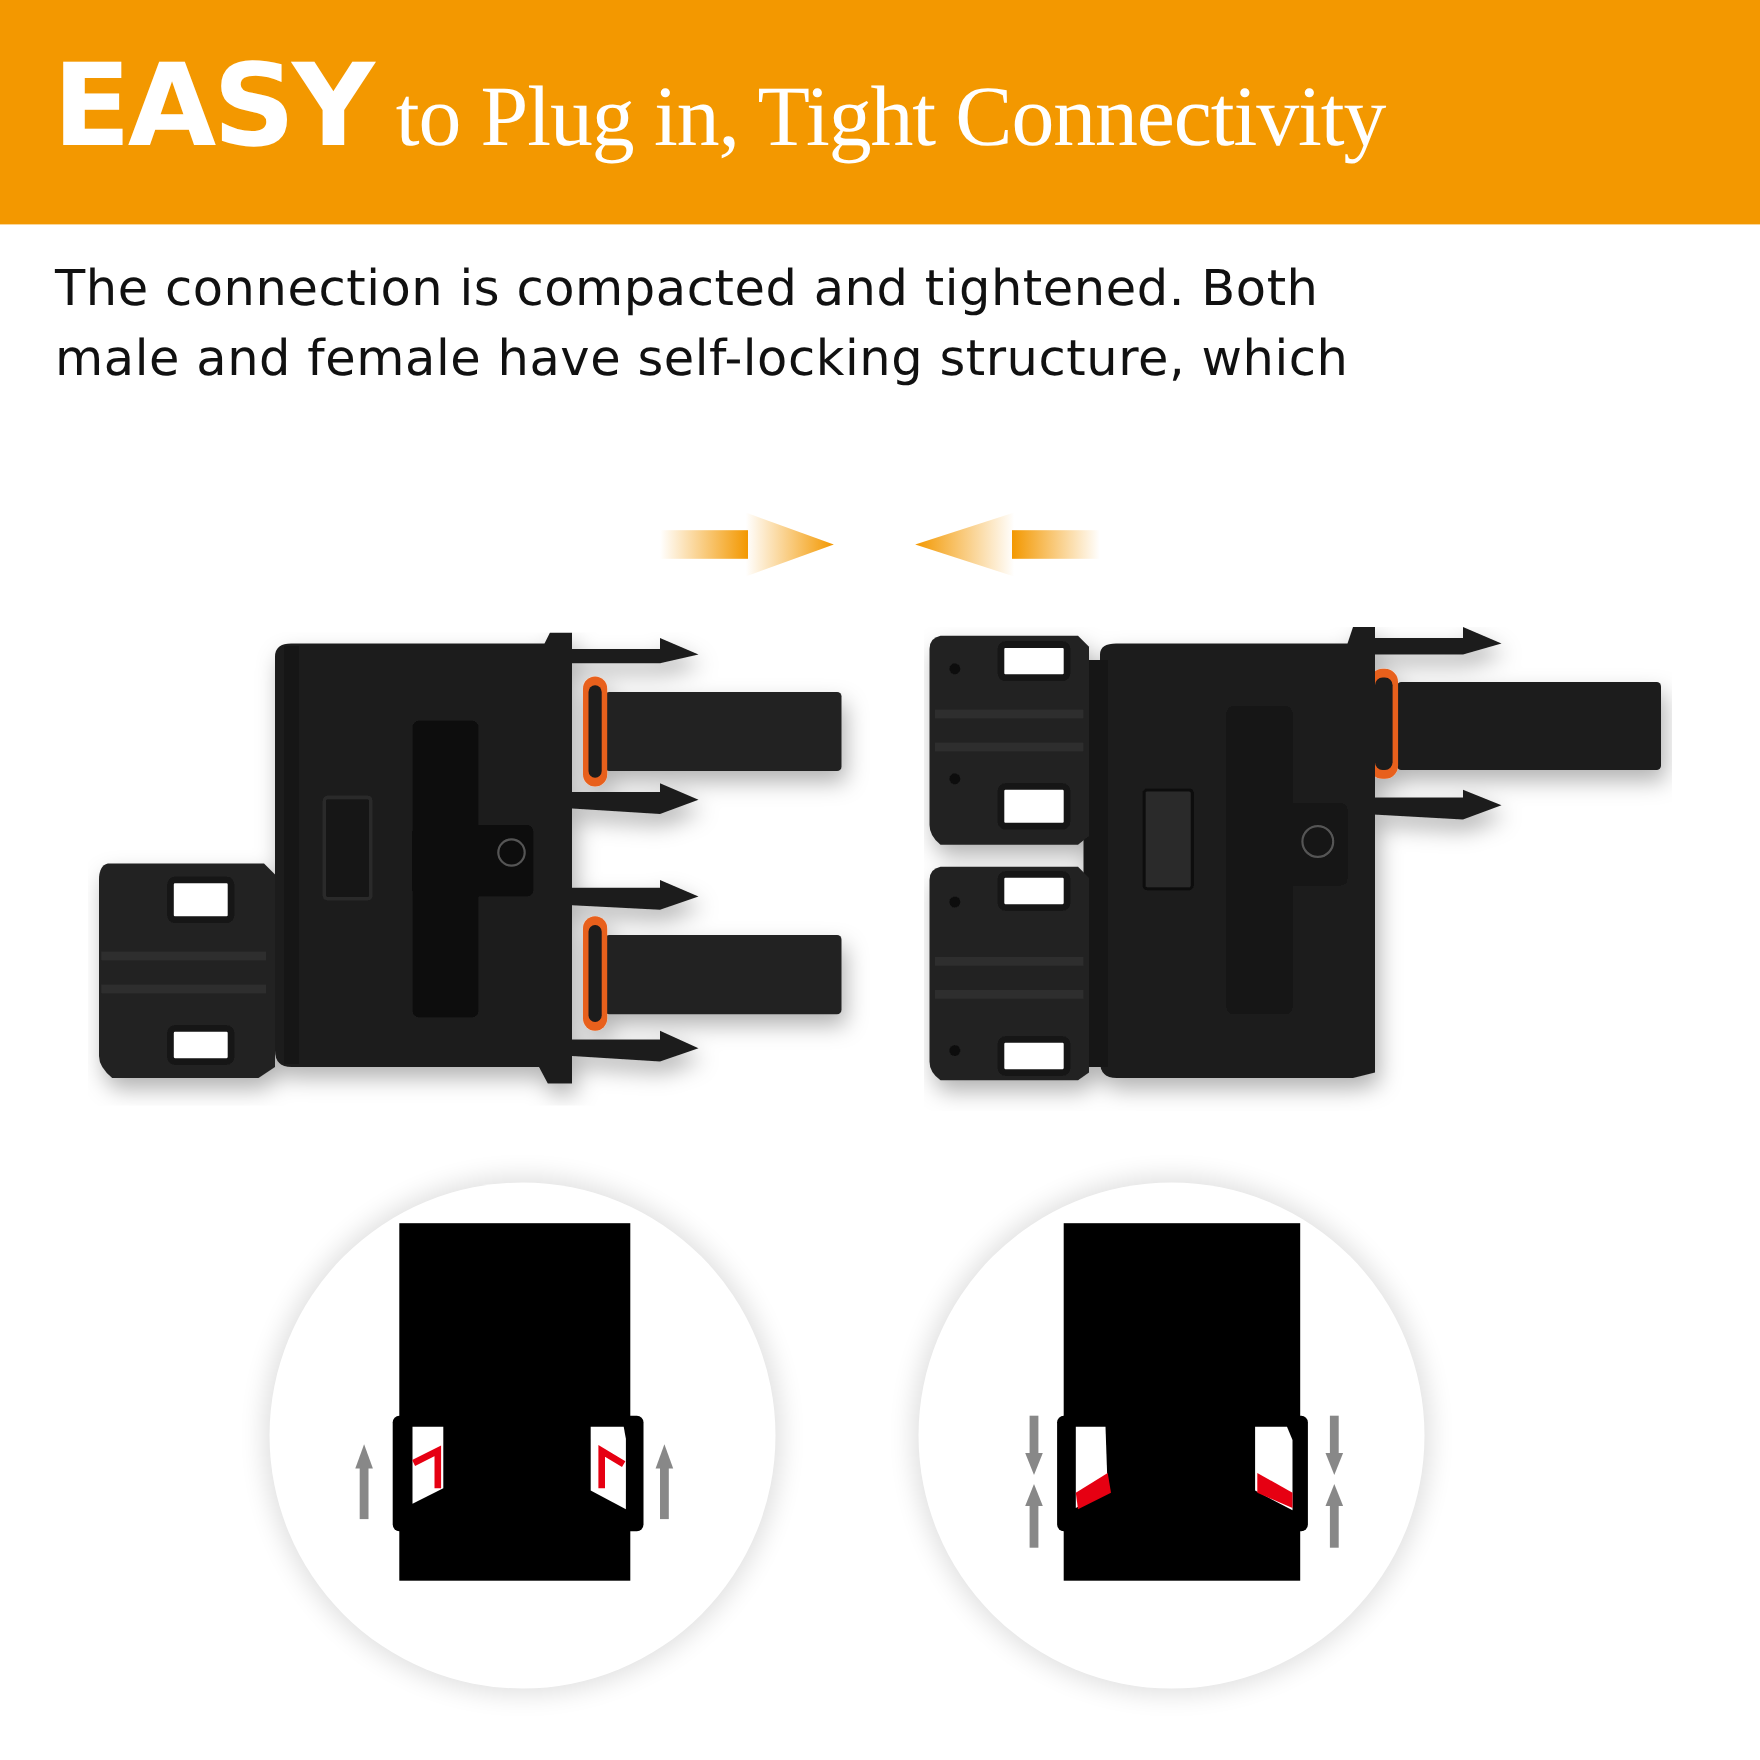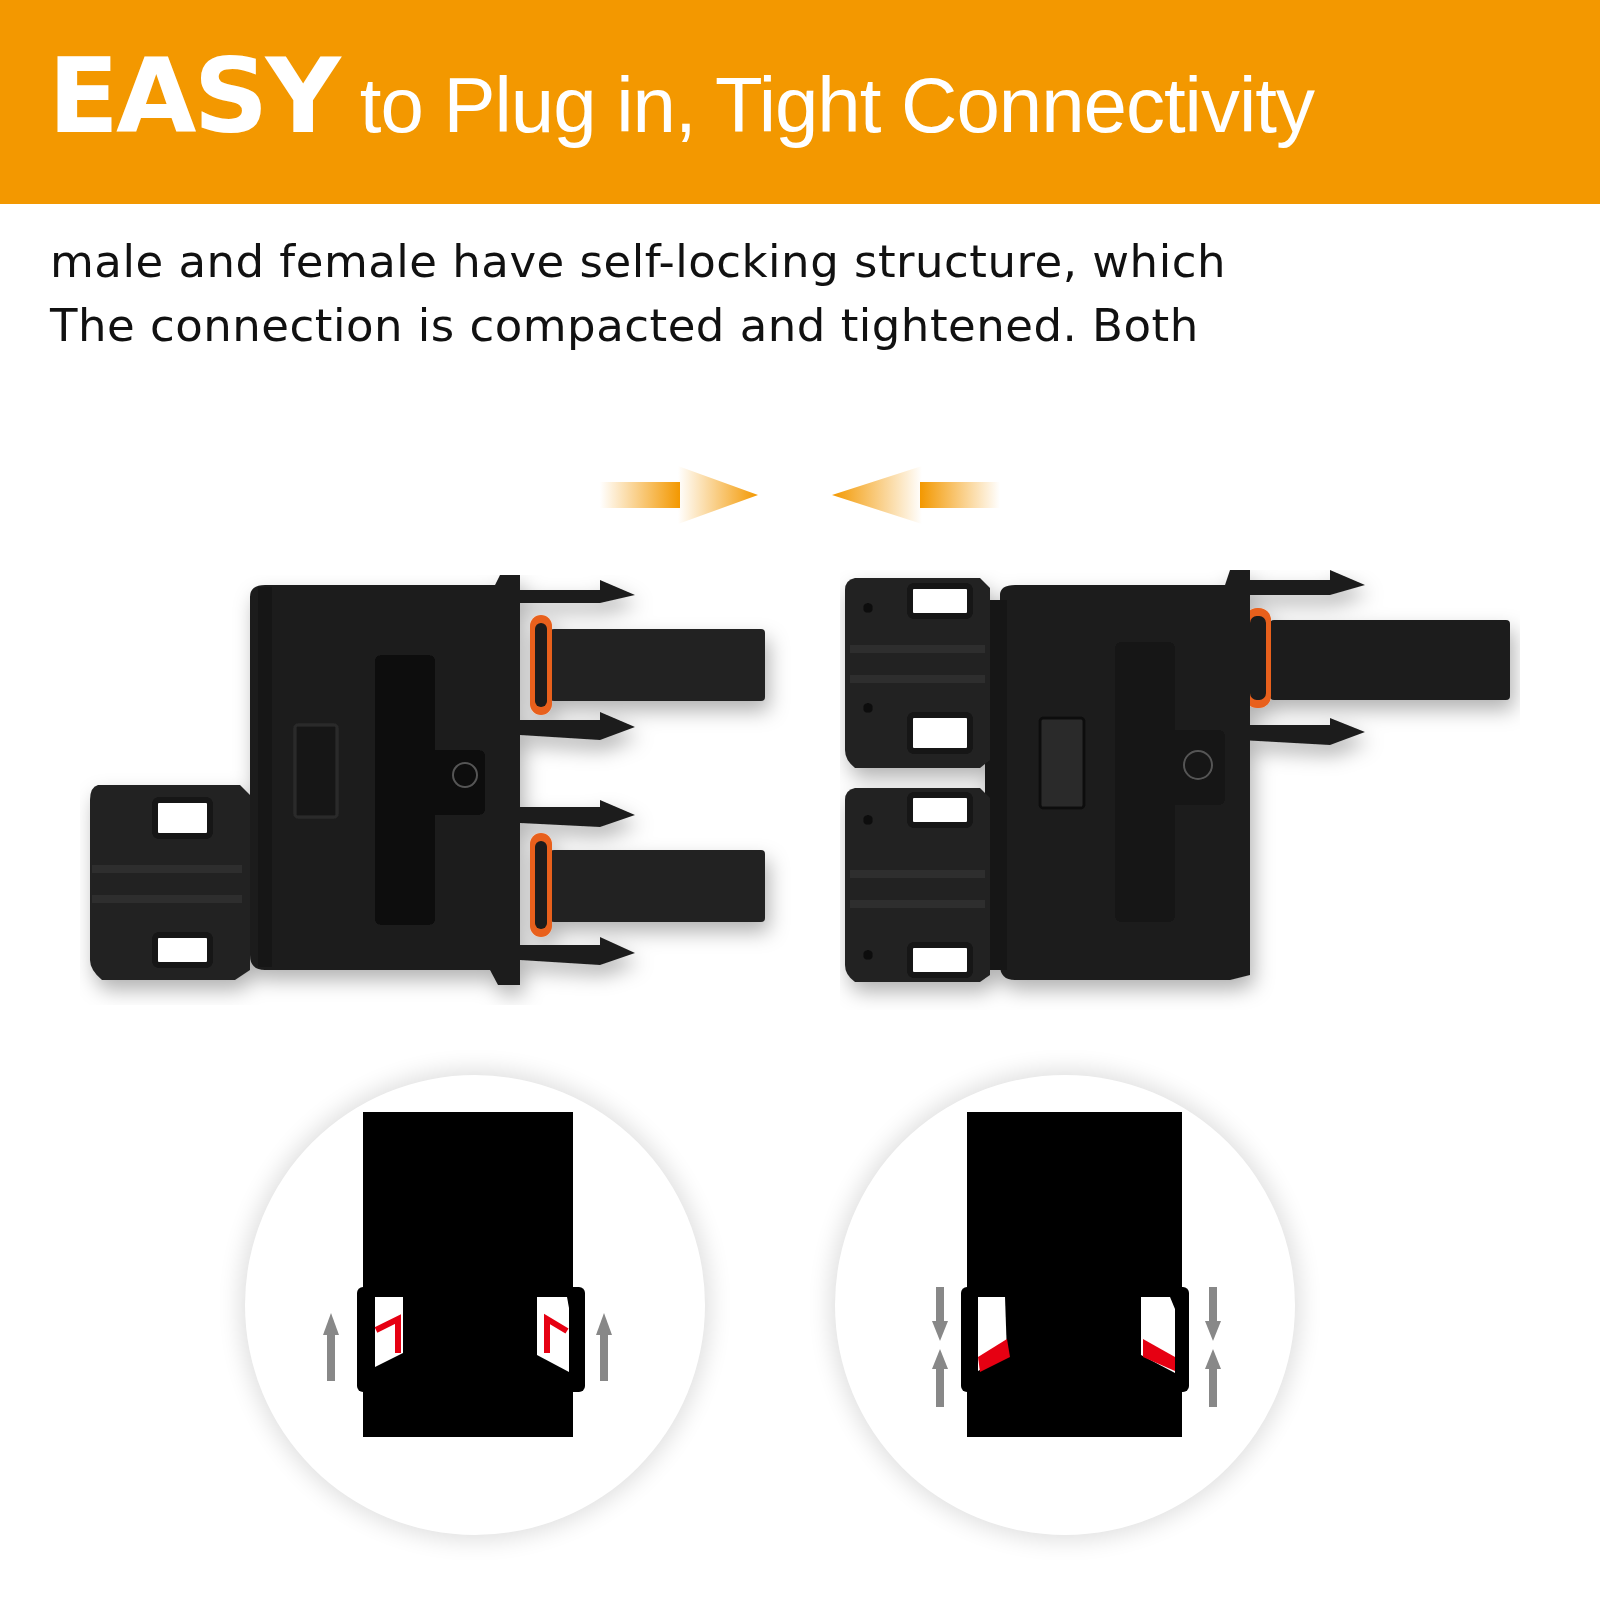--- a/index.html
+++ b/index.html
@@ -15,21 +15,21 @@
     .header-title {
       position: absolute; left: 48px; top: 44px; white-space: nowrap;
       color: #ffffff; line-height: 1;
     }
     .header-title .strong {
       font-size: 104px; font-weight: bold; letter-spacing: -3px;
       font-family: "DejaVu Sans", sans-serif;
     }
     .header-title .light {
       font-size: 78px; font-weight: normal; letter-spacing: -1px;
-      margin-left: 22px; font-family: Liberation Sans, sans-serif; margin-top: 46px;
+      margin-left: 22px; font-family: Liberation Serif, serif; margin-top: 46px;
     }
     .desc {
       position: absolute; left: 50px; top: 230px; width: 1260px;
       font-family: "DejaVu Sans", sans-serif; font-size: 45px;
       line-height: 64px; color: #111111; letter-spacing: 0.5px;
     }
     .arrows { position: absolute; left: 600px; top: 466px; width: 400px; height: 60px; }
     .connector { position: absolute; }
     .circle {
       position: absolute; width: 460px; height: 460px; border-radius: 50%;
@@ -40,22 +40,22 @@
 </head>
 <body>
 
 <div class="header">
   <div class="header-title">
     <span class="strong">EASY</span><span class="light">to Plug in,  Tight Connectivity</span>
   </div>
 </div>
 
 <div class="desc">
+  <div>The connection is compacted and tightened. Both</div>
   <div>male and female have self-locking structure, which</div>
-  <div>The connection is compacted and tightened. Both</div>
 </div>
 
 <svg class="arrows" viewBox="0 0 400 60">
   <defs>
     <linearGradient id="gR" x1="0" x2="1">
       <stop offset="0" stop-color="#F39800" stop-opacity="0"></stop>
       <stop offset="1" stop-color="#F39800" stop-opacity="1"></stop>
     </linearGradient>
     <linearGradient id="gL" x1="1" x2="0">
       <stop offset="0" stop-color="#F39800" stop-opacity="0"></stop>

